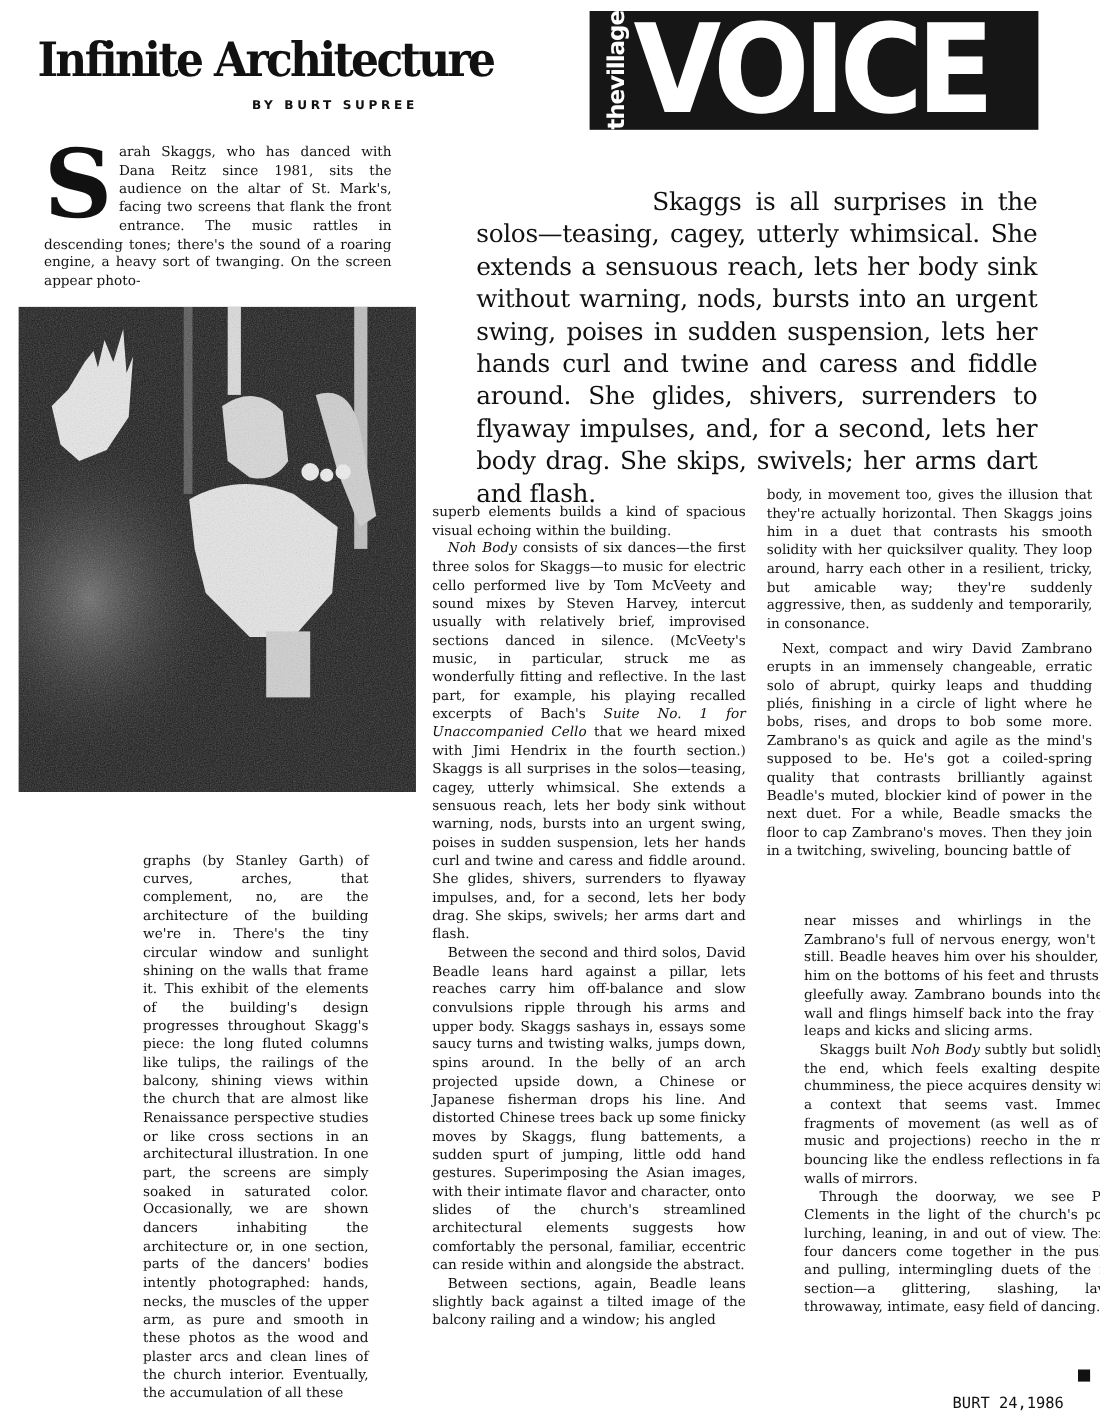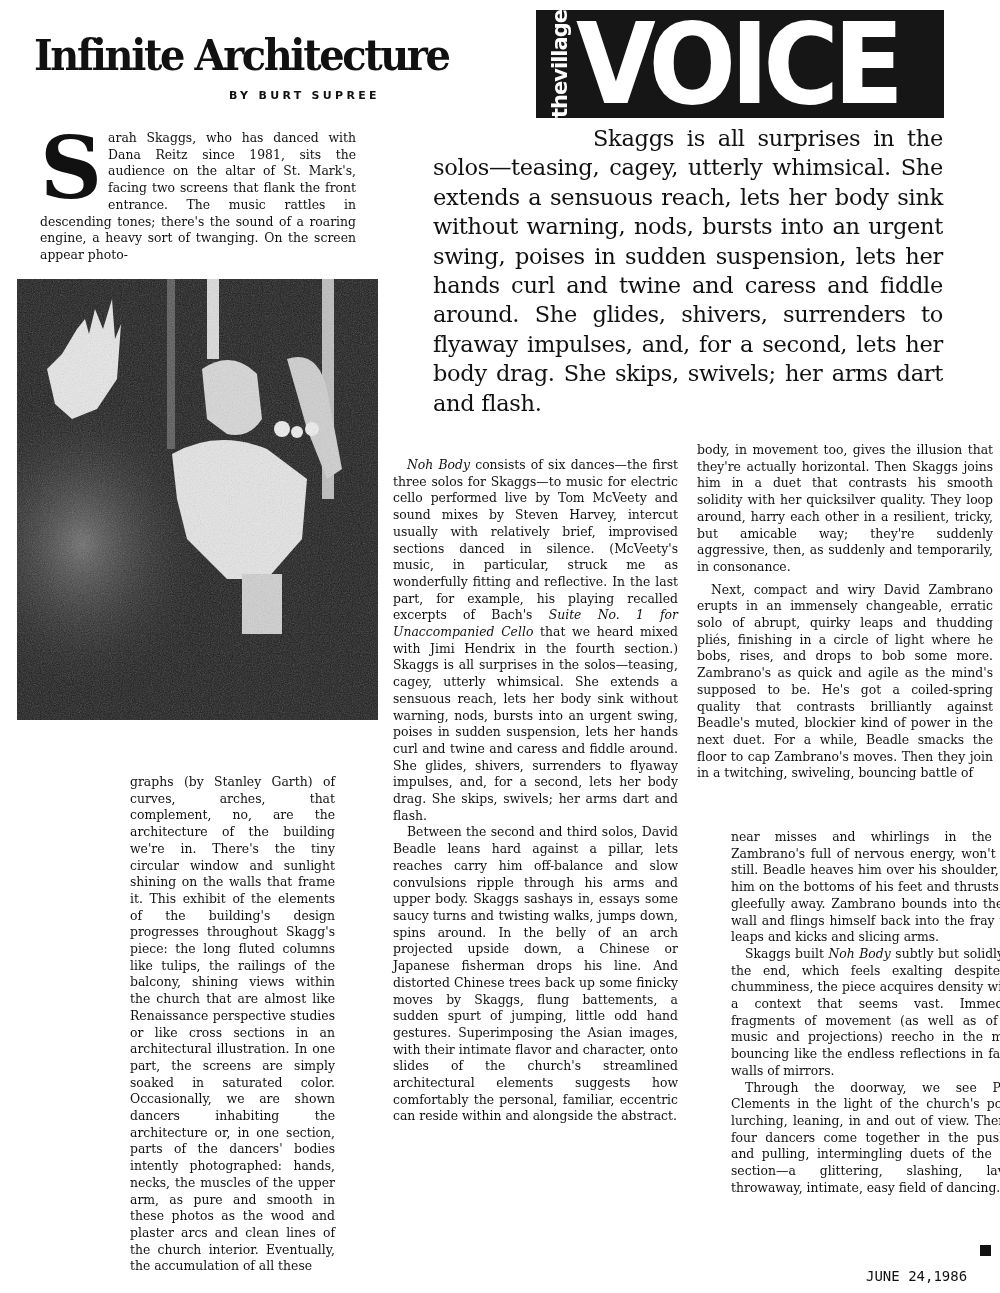--- a/index.html
+++ b/index.html
@@ -31,21 +31,21 @@
 
   #photo { left:17px; top:279px; width:361px; height:441px; background:#1b1b1b; overflow:hidden; }
 
   #col1 { left:130px; top:738px; width:205px;margin-top:36px; }
   #col2 { left:393px; top:457px; width:285px; }
   #col3 { left:697px; top:442px; width:296px; }
   #col3b { left:731px; top:829px; width:296px; }
 
   #pullquote { left:433px; top:124px; width:510px; font-family:"DejaVu Serif", serif;
                font-size:22.5px; line-height:29.4px; text-align:justify; letter-spacing:-0.3px; }
-  #pullquote .first { text-indent:160px; }
+  #pullquote .first { text-indent:160px;margin-top:46px; }
 
   #end-mark { left:980px; top:1245px; width:11px; height:11px; background:#111; }
   #dateline { left:866px; top:1268px; font-family:"DejaVu Sans Mono", "Liberation Mono", monospace;
               font-size:14px; color:#111; }
   i { font-style:italic; }
 </style>
 </head>
 <body>
 
 <div id="headline" class="abs">Infinite Architecture</div>
@@ -95,29 +95,31 @@
 
 <div id="pullquote" class="abs">
   <div class="first">Skaggs is all surprises in the solos—teasing, cagey, utterly whimsical. She extends a sensuous reach, lets her body sink without warning, nods, bursts into an urgent swing, poises in sudden suspension, lets her hands curl and twine and caress and fiddle around. She glides, shivers, surrenders to flyaway impulses, and, for a second, lets her body drag. She skips, swivels; her arms dart and flash.</div>
 </div>
 
 <div id="col1" class="abs col">
   <p>graphs (by Stanley Garth) of curves, arches, that complement, no, are the architecture of the building we're in. There's the tiny circular window and sunlight shining on the walls that frame it. This exhibit of the elements of the building's design progresses throughout Skagg's piece: the long fluted columns like tulips, the railings of the balcony, shining views within the church that are almost like Renaissance perspective studies or like cross sections in an architectural illustration. In one part, the screens are simply soaked in saturated color. Occasionally, we are shown dancers inhabiting the architecture or, in one section, parts of the dancers' bodies intently photographed: hands, necks, the muscles of the upper arm, as pure and smooth in these photos as the wood and plaster arcs and clean lines of the church interior. Eventually, the accumulation of all these</p>
 </div>
 
 <div id="col2" class="abs col">
+  <p>superb elements builds a kind of spacious visual echoing within the building.</p>
   <p class="indent"><i>Noh Body</i><span> consists of six dances—the first three solos for Skaggs—to music for electric cello performed live by Tom McVeety and sound mixes by Steven Harvey, intercut usually with relatively brief, improvised sections danced in silence. (McVeety's music, in particular, struck me as wonderfully fitting and reflective. In the last part, for example, his playing recalled excerpts of Bach's </span><i>Suite No. 1 for Unaccompanied Cello</i><span> that we heard mixed with Jimi Hendrix in the fourth section.) Skaggs is all surprises in the solos—teasing, cagey, utterly whimsical. She extends a sensuous reach, lets her body sink without warning, nods, bursts into an urgent swing, poises in sudden suspension, lets her hands curl and twine and caress and fiddle around. She glides, shivers, surrenders to flyaway impulses, and, for a second, lets her body drag. She skips, swivels; her arms dart and flash.</span></p>
   <p class="indent">Between the second and third solos, David Beadle leans hard against a pillar, lets reaches carry him off-balance and slow convulsions ripple through his arms and upper body. Skaggs sashays in, essays some saucy turns and twisting walks, jumps down, spins around. In the belly of an arch projected upside down, a Chinese or Japanese fisherman drops his line. And distorted Chinese trees back up some finicky moves by Skaggs, flung battements, a sudden spurt of jumping, little odd hand gestures. Superimposing the Asian images, with their intimate flavor and character, onto slides of the church's streamlined architectural elements suggests how comfortably the personal, familiar, eccentric can reside within and alongside the abstract.</p>
+  <p class="indent">Between sections, again, Beadle leans slightly back against a tilted image of the balcony railing and a window; his angled</p>
 </div>
 
 <div id="col3" class="abs col">
   <p>body, in movement too, gives the illusion that they're actually horizontal. Then Skaggs joins him in a duet that contrasts his smooth solidity with her quicksilver quality. They loop around, harry each other in a resilient, tricky, but amicable way; they're suddenly aggressive, then, as suddenly and temporarily, in consonance.</p>
   <p class="indent" style="margin-top:6px">Next, compact and wiry David Zambrano erupts in an immensely changeable, erratic solo of abrupt, quirky leaps and thudding pliés, finishing in a circle of light where he bobs, rises, and drops to bob some more. Zambrano's as quick and agile as the mind's supposed to be. He's got a coiled-spring quality that contrasts brilliantly against Beadle's muted, blockier kind of power in the next duet. For a while, Beadle smacks the floor to cap Zambrano's moves. Then they join in a twitching, swiveling, bouncing battle of</p>
 </div>
 
 <div id="col3b" class="abs col">
   <p>near misses and whirlings in the air. Zambrano's full of nervous energy, won't stay still. Beadle heaves him over his shoulder, lifts him on the bottoms of his feet and thrusts him gleefully away. Zambrano bounds into the far wall and flings himself back into the fray with leaps and kicks and slicing arms.</p>
   <p class="indent"><span>Skaggs built </span><i>Noh Body</i><span> subtly but solidly. By the end, which feels exalting despite its chumminess, the piece acquires density within a context that seems vast. Immediate fragments of movement (as well as of the music and projections) reecho in the mind, bouncing like the endless reflections in facing walls of mirrors.</span></p>
   <p class="indent">Through the doorway, we see Paula Clements in the light of the church's porch, lurching, leaning, in and out of view. Then all four dancers come together in the pushing and pulling, intermingling duets of the final section—a glittering, slashing, lavish, throwaway, intimate, easy field of dancing.</p>
 </div>
 
 <div id="end-mark" class="abs"></div>
-<div id="dateline" class="abs">JUNE 24,1986</div>
+<div id="dateline" class="abs">BURT 24,1986</div>
 
 </body></html>

